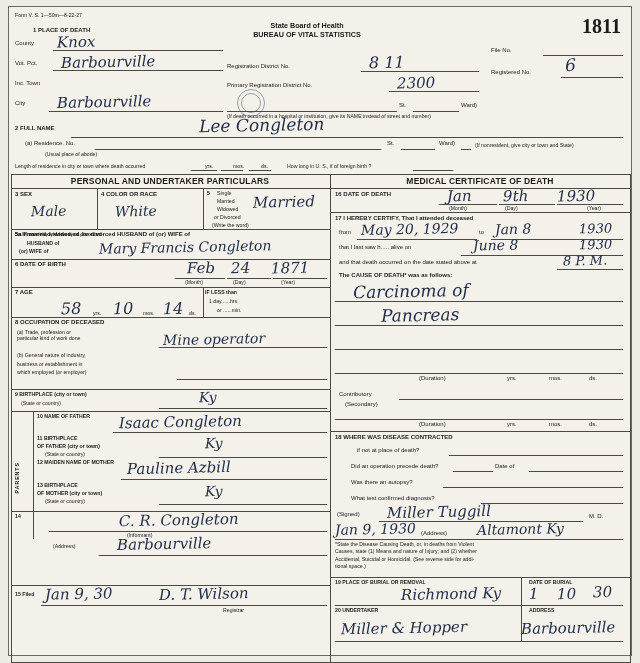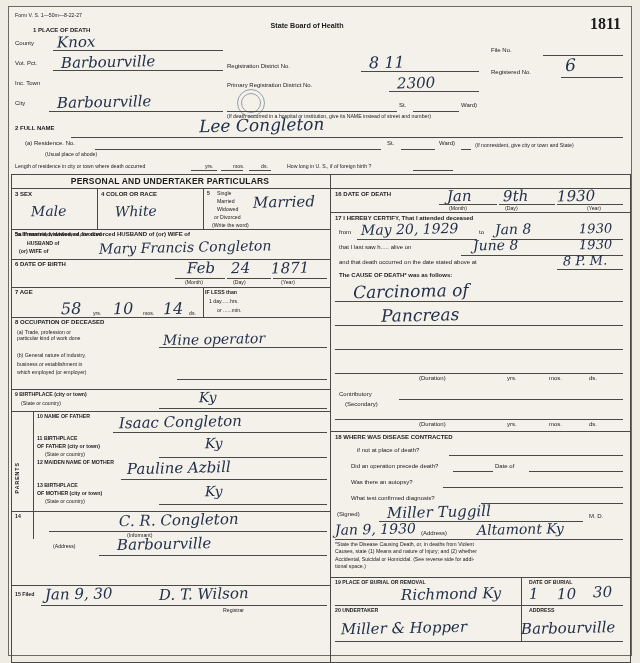--- a/index.html
+++ b/index.html
@@ -21,21 +21,21 @@
   }
   .prt{font-family:"Liberation Sans",sans-serif;color:#1b1b1b;}
   .tiny{font-size:5.2px;}
   .xsm{font-size:6px;}
   .b{font-weight:bold;}
   .abs{position:absolute;}
   .line{position:absolute;background:#4a4a44;}
   .h{height:1px;}
   .v{width:1px;}
   .num1811{
-    position:absolute;right:10px;top:8px;font-size:16px;font-weight:bold;
+    position:absolute;right:10px;top:8px;font-size:20px;font-weight:bold;
     font-family:"Liberation Serif",serif;color:#1b1b1b;
   }
   .sectitle{
     font-size:8.5px;font-weight:bold;text-align:center;letter-spacing:.2px;
   }
   .stamp{
     position:absolute;width:26px;height:26px;border:1.4px solid #4d5a74;
     border-radius:50%;opacity:.55;
   }
   .stamp:after{
@@ -45,20 +45,21 @@
 </style>
 </head>
 <body>
 
 <div id="page">
   <div class="sheet">
 
     <div class="abs prt tiny" style="left:6px;top:5px;">Form V. S. 1—50m—8-22-27</div>
 
     <div class="abs prt b" style="left:148px;top:14px;width:300px;text-align:center;font-size:7.2px;">State Board of Health</div>
+    <div class="abs prt b" style="left:148px;top:23px;width:300px;text-align:center;font-size:7.2px;">BUREAU OF VITAL STATISTICS</div>
 
     <div class="num1811">1811</div>
 
     <div class="abs prt b xsm" style="left:24px;top:20px;">1  PLACE OF DEATH</div>
 
     <div class="abs prt xsm" style="left:6px;top:33px;">County</div>
     <div class="abs hand" style="left:48px;top:26px;font-size:15px;">Knox</div>
     <div class="line h" style="left:44px;top:43px;width:170px;"></div>
 
     <div class="abs prt xsm" style="left:482px;top:40px;">File  No.</div>
@@ -110,20 +111,21 @@
     <div class="abs prt tiny" style="left:252px;top:156px;">ds.</div>
     <div class="abs prt tiny" style="left:278px;top:156px;">How long in U. S., if of foreign birth ?</div>
     <div class="line h" style="left:182px;top:163px;width:26px;"></div>
     <div class="line h" style="left:212px;top:163px;width:22px;"></div>
     <div class="line h" style="left:240px;top:163px;width:22px;"></div>
     <div class="line h" style="left:404px;top:163px;width:40px;"></div>
 
     <div class="line h" style="left:2px;top:167px;width:620px;height:1px;"></div>
     <div class="line h" style="left:2px;top:181px;width:620px;height:1px;"></div>
     <div class="abs prt b sectitle" style="left:2px;top:169px;width:318px;">PERSONAL AND UNDERTAKER PARTICULARS</div>
+    <div class="abs prt b sectitle" style="left:322px;top:169px;width:298px;">MEDICAL CERTIFICATE OF DEATH</div>
 
     <div class="line v" style="left:321px;top:167px;height:488px;"></div>
     <div class="line v" style="left:2px;top:167px;height:488px;"></div>
     <div class="line v" style="left:621px;top:167px;height:488px;"></div>
     <div class="line h" style="left:2px;top:655px;width:620px;"></div>
 
     <div class="abs prt b xsm" style="left:6px;top:184px;">3  SEX</div>
     <div class="abs prt b xsm" style="left:92px;top:184px;">4  COLOR OR RACE</div>
     <div class="abs prt b tiny" style="left:198px;top:183px;">5</div>
     <div class="abs prt tiny" style="left:208px;top:183px;">Single</div>

